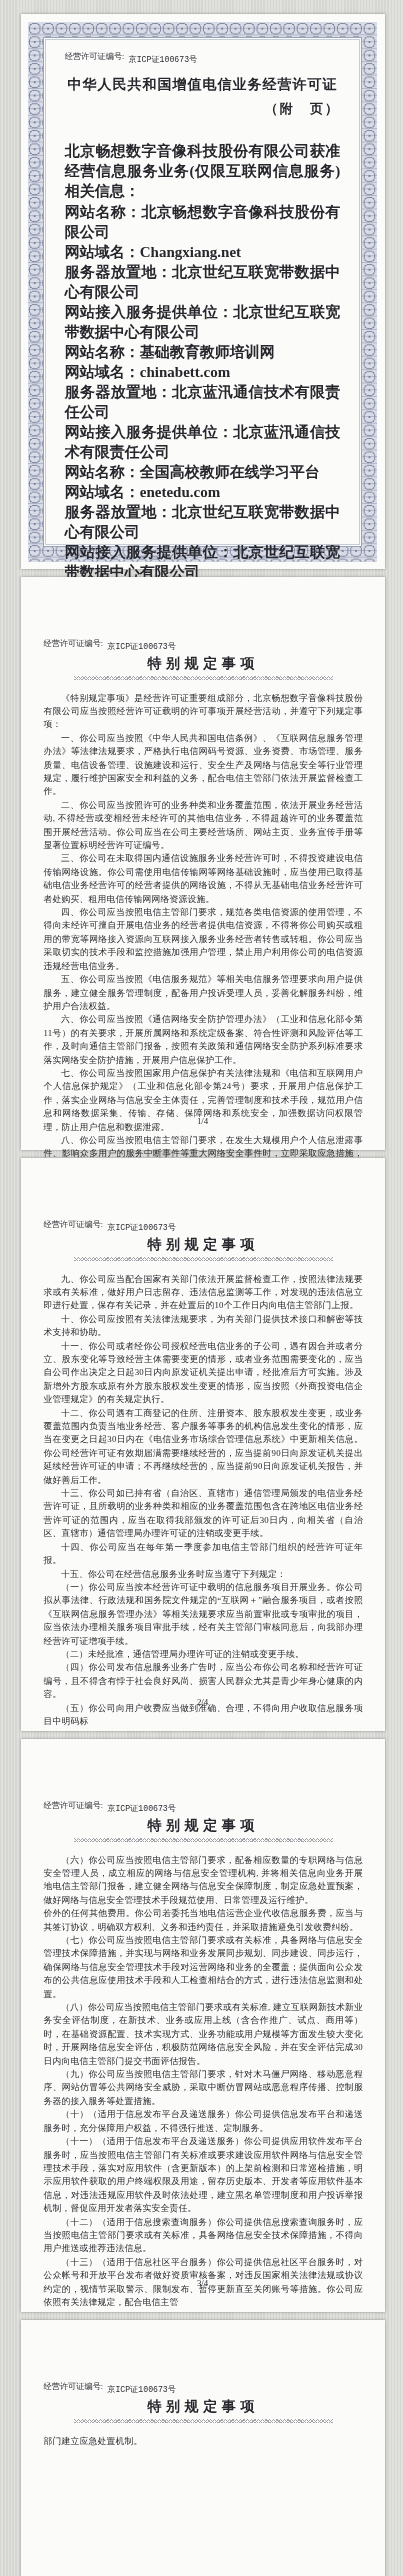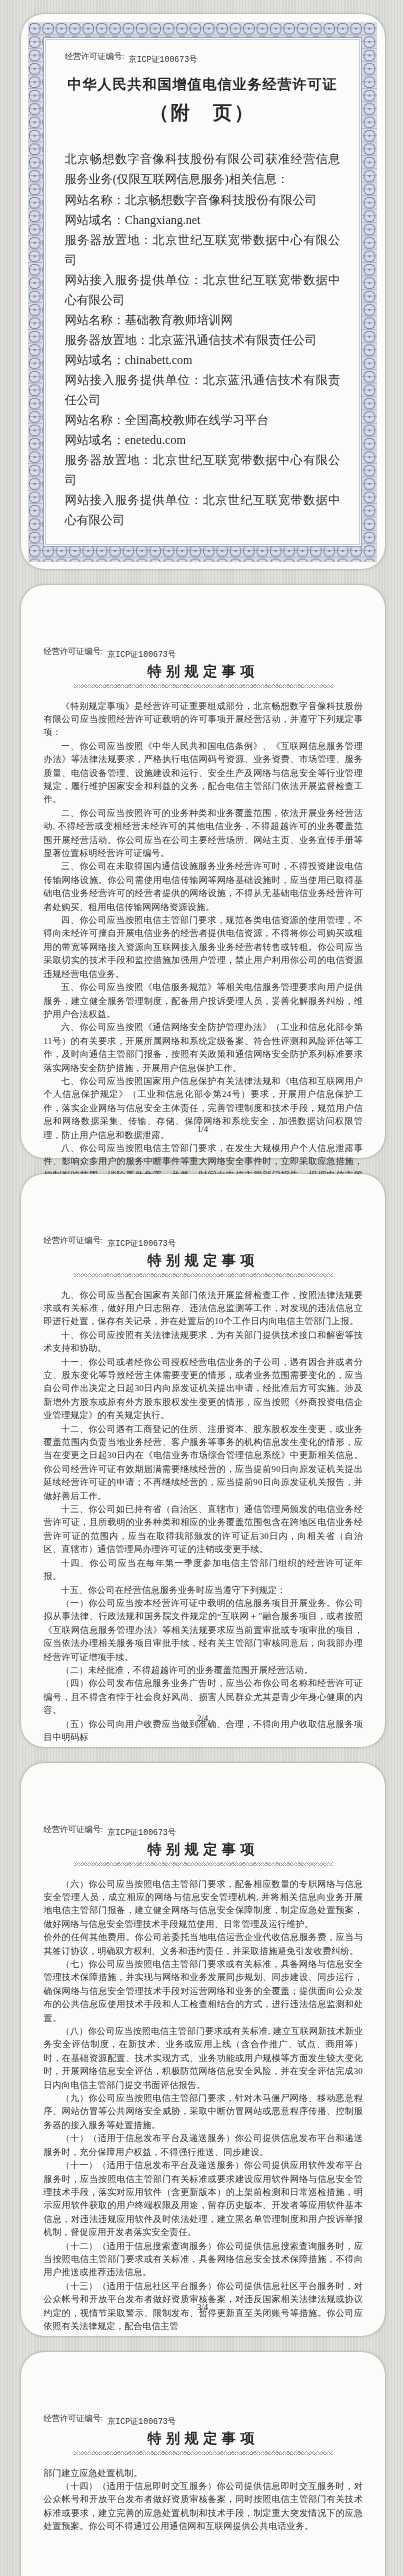--- a/index.html
+++ b/index.html
@@ -4,45 +4,45 @@
 <style>
   html,body{margin:0;padding:0;}
   body{
     width:405px;
     background-color:#dbdbd7;
     background-image:repeating-linear-gradient(90deg,#d6d6d2 0 1.5px,#e0e0dc 1.5px 3.1px);
     font-family:"Liberation Serif","DejaVu Serif",serif;
     color:#26262c;
   }
   .page{
-    width:364px;margin:16px auto;background:#fbfbf9;
+    width:364px;margin:8px auto;background:#fbfbf9;
     box-shadow:0 0 2.6px rgba(60,60,70,.5);
-    position:relative;box-sizing:border-box;border-radius:23px;
+    position:relative;box-sizing:border-box;
   }
   
   #cert-page{margin-top:14.4px;height:555px;padding:7.2px;}
   .cert-frame{
     height:100%;box-sizing:border-box;padding:15.5px;
     background-color:#cfd4df;
     background-image:
       repeating-radial-gradient(circle at 6.7px 6.7px, rgba(110,120,148,.85) 0 1px, rgba(110,120,148,0) 1px 5.2px),
       repeating-linear-gradient(0deg,#aeb5c6 0 0.5px,#d9dce6 0.5px 6.7px),
       repeating-linear-gradient(90deg,#aeb5c6 0 0.5px,#d9dce6 0.5px 6.7px);
     background-size:13.4px 13.4px,13.4px 13.4px,13.4px 13.4px;
   }
   .cert-inner{
     background:#fbfbf9;height:100%;box-sizing:border-box;
     border:0.5px solid #9aa3b6;outline:1px solid #c6ccda;outline-offset:-3.1px;
     padding:13.4px 20.6px 0 20.6px;
   }
   .lic-line{font-size:8.2px;color:#2c2c34;}
   .lic-no{display:inline-block;margin-left:4.1px;transform:translateY(2.6px);font-family:"Liberation Mono","DejaVu Sans Mono",monospace;font-size:8.2px;}
   .cert-title{text-align:center;font-size:14px;font-weight:bold;letter-spacing:1px;margin-top:13.4px;}
-  .cert-sub{text-align:center;font-size:19px;font-weight:bold;margin-top:6.2px;letter-spacing:2.1px;}
-  .cert-body{margin-top:23px;font-size:12px;line-height:20px;text-align:justify;}
+  .cert-sub{text-align:right;font-size:13px;font-weight:bold;margin-top:6.2px;letter-spacing:2.1px;}
+  .cert-body{margin-top:23px;font-size:15px;line-height:20px;text-align:justify;font-weight:bold;}
   .cert-intro{margin:0 0 1px 0;}
   .cert-line{margin:0;}
   
   .prov-page{margin-top:5.7px;height:573px;padding:61px 21.6px 0 23px;}
   .prov-page.last{height:562px;}
   .prov-title{text-align:center;font-size:14px;font-weight:bold;letter-spacing:4.6px;margin-top:5.2px;}
   .zigzag{
     height:4.1px;width:259px;margin:3.6px auto 0;
     background:
       repeating-linear-gradient(45deg,#96969e 0 0.8px,transparent 0.8px 2.6px),
@@ -66,22 +66,22 @@
       <div class="cert-title">中华人民共和国增值电信业务经营许可证</div>
       <div class="cert-sub">（附　页）</div>
       <div class="cert-body">
         <p class="cert-intro">北京畅想数字音像科技股份有限公司获准经营信息服务业务(仅限互联网信息服务)相关信息：</p>
         <div id="cert-entries">
             <p class="cert-line">网站名称：北京畅想数字音像科技股份有限公司</p>
             <p class="cert-line">网站域名：Changxiang.net</p>
             <p class="cert-line">服务器放置地：北京世纪互联宽带数据中心有限公司</p>
             <p class="cert-line">网站接入服务提供单位：北京世纪互联宽带数据中心有限公司</p>
             <p class="cert-line">网站名称：基础教育教师培训网</p>
+            <p class="cert-line">网站域名：chinabett.com</p>
             <p class="cert-line">服务器放置地：北京蓝汛通信技术有限责任公司</p>
-            <p class="cert-line">网站域名：chinabett.com</p>
             <p class="cert-line">网站接入服务提供单位：北京蓝汛通信技术有限责任公司</p>
             <p class="cert-line">网站名称：全国高校教师在线学习平台</p>
             <p class="cert-line">网站域名：enetedu.com</p>
             <p class="cert-line">服务器放置地：北京世纪互联宽带数据中心有限公司</p>
             <p class="cert-line">网站接入服务提供单位：北京世纪互联宽带数据中心有限公司</p>
           </div>
       </div>
     </div>
   </div>
 </div>
@@ -115,53 +115,52 @@
     <div class="zigzag"></div>
     <div class="prov-body tpl-body">
         <p class="para">九、你公司应当配合国家有关部门依法开展监督检查工作，按照法律法规要求或有关标准，做好用户日志留存、违法信息监测等工作，对发现的违法信息立即进行处置，保存有关记录，并在处置后的10个工作日内向电信主管部门上报。</p>
         <p class="para">十、你公司应按照有关法律法规要求，为有关部门提供技术接口和解密等技术支持和协助。</p>
         <p class="para">十一、你公司或者经你公司授权经营电信业务的子公司，遇有因合并或者分立、股东变化等导致经营主体需要变更的情形，或者业务范围需要变化的，应当自公司作出决定之日起30日内向原发证机关提出申请，经批准后方可实施。涉及新增外方股东或原有外方股东股权发生变更的情形，应当按照《外商投资电信企业管理规定》的有关规定执行。</p>
         <p class="para">十二、你公司遇有工商登记的住所、注册资本、股东股权发生变更，或业务覆盖范围内负责当地业务经营、客户服务等事务的机构信息发生变化的情形，应当在变更之日起30日内在《电信业务市场综合管理信息系统》中更新相关信息。你公司经营许可证有效期届满需要继续经营的，应当提前90日向原发证机关提出延续经营许可证的申请；不再继续经营的，应当提前90日向原发证机关报告，并做好善后工作。</p>
         <p class="para">十三、你公司如已持有省（自治区、直辖市）通信管理局颁发的电信业务经营许可证，且所载明的业务种类和相应的业务覆盖范围包含在跨地区电信业务经营许可证的范围内，应当在取得我部颁发的许可证后30日内，向相关省（自治区、直辖市）通信管理局办理许可证的注销或变更手续。</p>
         <p class="para">十四、你公司应当在每年第一季度参加电信主管部门组织的经营许可证年报。</p>
         <p class="para">十五、你公司在经营信息服务业务时应当遵守下列规定：</p>
         <p class="para">（一）你公司应当按本经营许可证中载明的信息服务项目开展业务。你公司拟从事法律、行政法规和国务院文件规定的“互联网＋”融合服务项目，或者按照《互联网信息服务管理办法》等相关法规要求应当前置审批或专项审批的项目，应当依法办理相关服务项目审批手续，经有关主管部门审核同意后，向我部办理经营许可证增项手续。</p>
-        <p class="para">（二）未经批准，不得超越许可的业务覆盖范围开展经营活动。</p>
+        <p class="para">（二）未经批准，通信管理局办理许可证的注销或变更手续。</p>
         <p class="para">（四）你公司发布信息服务业务广告时，应当公布你公司名称和经营许可证编号，且不得含有悖于社会良好风尚、损害人民群众尤其是青少年身心健康的内容。</p>
         <p class="para">（五）你公司向用户收费应当做到准确、合理，不得向用户收取信息服务项目中明码标</p>
       </div>
     <div class="page-num tpl-page-num">2/4</div>
   </div>
 
   <div class="page prov-page">
     <div class="lic-line">
       <span class="tpl-lic-label">经营许可证编号:</span><span class="lic-no tpl-lic-no">京ICP证100673号</span>
     </div>
     <div class="prov-title tpl-title">特别规定事项</div>
     <div class="zigzag"></div>
     <div class="prov-body tpl-body">
         <p class="para">（六）你公司应当按照电信主管部门要求，配备相应数量的专职网络与信息安全管理人员，成立相应的网络与信息安全管理机构, 并将相关信息向业务开展地电信主管部门报备，建立健全网络与信息安全保障制度，制定应急处置预案，做好网络与信息安全管理技术手段规范使用、日常管理及运行维护。</p>
         <p class="para no-indent">价外的任何其他费用。你公司若委托当地电信运营企业代收信息服务费，应当与其签订协议，明确双方权利、义务和违约责任，并采取措施避免引发收费纠纷。</p>
         <p class="para">（七）你公司应当按照电信主管部门要求或有关标准，具备网络与信息安全管理技术保障措施，并实现与网络和业务发展同步规划、同步建设、同步运行，确保网络与信息安全管理技术手段对运营网络和业务的全覆盖；提供面向公众发布的公共信息应使用技术手段和人工检查相结合的方式，进行违法信息监测和处置。</p>
         <p class="para">（八）你公司应当按照电信主管部门要求或有关标准, 建立互联网新技术新业务安全评估制度，在新技术、业务或应用上线（含合作推广、试点、商用等）时，在基础资源配置、技术实现方式、业务功能或用户规模等方面发生较大变化时，开展网络信息安全评估，积极防范网络信息安全风险，并在安全评估完成30日内向电信主管部门提交书面评估报告。</p>
         <p class="para">（九）你公司应当按照电信主管部门要求，针对木马僵尸网络、移动恶意程序、网站仿冒等公共网络安全威胁，采取中断仿冒网站或恶意程序传播、控制服务器的接入服务等处置措施。</p>
-        <p class="para">（十）（适用于信息发布平台及递送服务）你公司提供信息发布平台和递送服务时，充分保障用户权益，不得强行推送、同步建设。</p>
+        <p class="para">（十）（适用于信息发布平台及递送服务）你公司提供信息发布平台和递送服务时，充分保障用户权益，不得强行推送、定制服务。</p>
         <p class="para">（十一）（适用于信息发布平台及递送服务）你公司提供应用软件发布平台服务时，应当按照电信主管部门有关标准或要求建设应用软件网络与信息安全管理技术手段，落实对应用软件（含更新版本）的上架前检测和日常巡检措施，明示应用软件获取的用户终端权限及用途，留存历史版本、开发者等应用软件基本信息，对违法违规应用软件及时依法处理，建立黑名单管理制度和用户投诉举报机制，督促应用开发者落实安全责任。</p>
         <p class="para">（十二）（适用于信息搜索查询服务）你公司提供信息搜索查询服务时，应当按照电信主管部门要求或有关标准，具备网络信息安全技术保障措施，不得向用户推送或推荐违法信息。</p>
         <p class="para">（十三）（适用于信息社区平台服务）你公司提供信息社区平台服务时，对公众帐号和开放平台发布者做好资质审核备案，对违反国家相关法律法规或协议约定的，视情节采取警示、限制发布、暂停更新直至关闭账号等措施。你公司应依照有关法律规定，配合电信主管</p>
       </div>
     <div class="page-num tpl-page-num">3/4</div>
   </div>
 
   <div class="page prov-page last">
     <div class="lic-line">
       <span class="tpl-lic-label">经营许可证编号:</span><span class="lic-no tpl-lic-no">京ICP证100673号</span>
     </div>
     <div class="prov-title tpl-title">特别规定事项</div>
     <div class="zigzag"></div>
     <div class="prov-body tpl-body">
         <p class="para no-indent">部门建立应急处置机制。</p>
-        <p class="para">（十四）（适用于信息即时交互服务）你公司提供信息即时交互服务时，对公众帐号和开放平台发布者做好资质审核备案，同时按照电信主管部门有关技术标准或要求，建立完善的应急处置机制和技术手段，制定重大突发情况下的应急处置预案。你公司不得通过公用通信网和互联网提供公共电话业务。</p>
       </div>
 
   </div>
 </div>
 
 
 </body></html>

